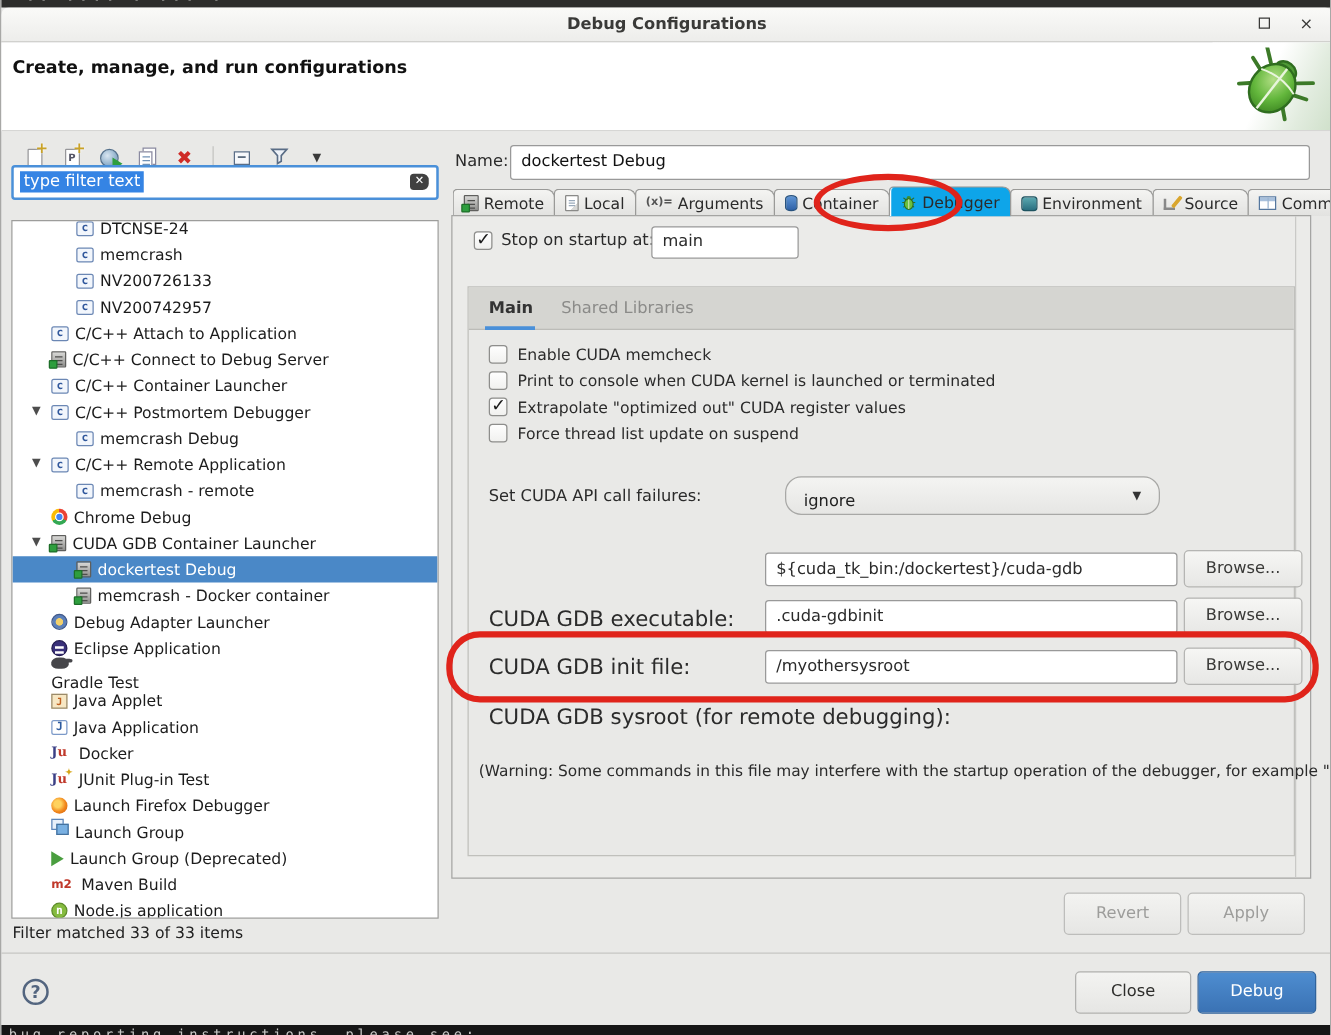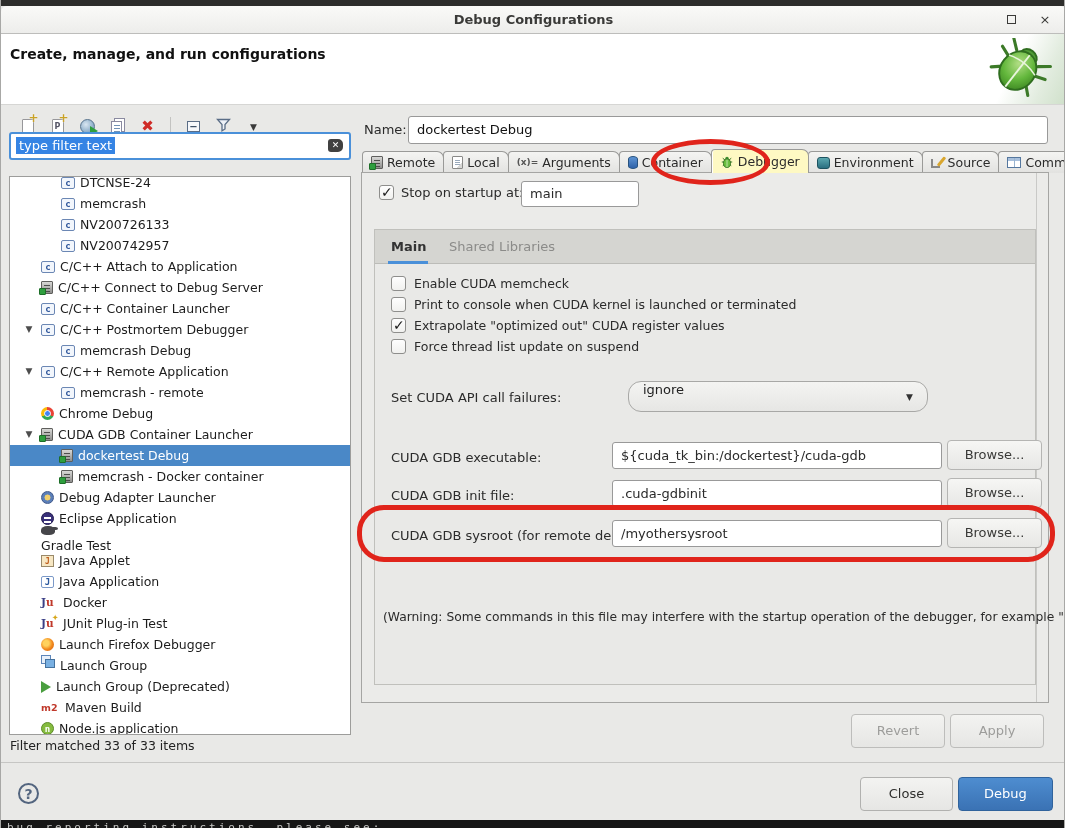--- a/index.html
+++ b/index.html
@@ -97,21 +97,21 @@
 
   #tree-status{position:absolute;left:9px;top:738px;font-size:12.5px;color:#222;}
 
   
   #name-label{position:absolute;left:363px;top:122px;font-size:13px;color:#2b2b2b;}
   #name-input{position:absolute;left:407px;top:116px;width:640px;height:28px;background:#fff;border:1px solid #999;border-radius:3px;padding:5px 8px 0;font-size:13px;color:#111;}
 
   #tabs{position:absolute;left:361px;top:149px;height:24px;display:flex;align-items:flex-end;}
   .tab{height:22px;display:flex;align-items:center;padding:8px 8px;border:1px solid #9a9a98;border-bottom:none;
        border-radius:4px 7px 0 0;background:linear-gradient(#f4f4f2,#e2e2e0);margin-right:-1px;font-size:12.5px;color:#2b2b2b;position:relative;}
-  .tab.active{height:24px;background:#fef9c3;z-index:3;box-shadow:1px 0 0 #fff inset;}
+  .tab.active{height:24px;background:#0ea5e9;z-index:3;box-shadow:1px 0 0 #fff inset;}
   .tab.mn::first-letter{text-decoration:underline;}
   .tab .i{margin-right:4px;}
 
   #tabpage{position:absolute;left:360px;top:172px;width:688px;height:531px;background:#ebebe9;border:1px solid #a5a5a3;z-index:1;}
   #tabpage .innerline{position:absolute;right:11px;top:0;bottom:0;width:1px;background:#c9c9c7;}
 
   .cb{width:15px;height:15px;border:1px solid #8e8e8c;border-radius:3px;background:linear-gradient(#fefefe,#f1f1ef);position:relative;flex:none;}
   .cb.on::after{content:"✓";position:absolute;left:1px;top:-3px;font:700 14px/18px "DejaVu Sans",sans-serif;color:#1a1a1a;}
 
   #stop-row{position:absolute;left:17px;top:12px;display:flex;align-items:center;}
@@ -122,24 +122,24 @@
   #folder-head{position:absolute;left:0;right:0;top:0;height:34px;background:#d5d5d1;border-bottom:1px solid #bcbcb8;}
   .ftab{position:absolute;top:9px;font-size:13px;}
   #ftab-main{left:16px;font-weight:700;color:#333;}
   #ftab-shared{left:74px;color:#8b8b89;}
   #ftab-underline{position:absolute;left:13px;top:31px;width:40px;height:3px;background:#4a90d9;}
 
   .optrow{position:absolute;left:16px;display:flex;align-items:center;font-size:12.5px;}
   .optrow span{margin-left:8px;}
 
   #api-label{position:absolute;left:16px;top:160px;font-size:13px;}
-  #api-select{position:absolute;left:253px;top:151px;width:300px;height:31px;background:linear-gradient(#f4f4f2,#e6e6e4);border:1px solid #a8a8a6;border-radius:13px;font-size:13px;padding:0 0 0 14px;color:#222;}
+  #api-select{position:absolute;left:253px;top:151px;width:300px;height:31px;background:linear-gradient(#f4f4f2,#e6e6e4);border:1px solid #a8a8a6;border-radius:13px;font-size:13px;padding:12px 0 0 14px;color:#222;}
   #api-select .car{position:absolute;right:14px;top:10px;font-size:9px;color:#333;}
 
-  .frow-label{position:absolute;left:16px;font-size:13px;}
+  .frow-label{position:absolute;left:16px;font-size:17px;margin-top:36px;}
   .frow-input{position:absolute;left:237px;width:330px;height:27px;background:#fff;border:1px solid #999;border-radius:3px;padding:5px 8px 0;font-size:13px;white-space:nowrap;overflow:hidden;}
   .frow-btn{position:absolute;left:572px;width:95px;height:30px;background:linear-gradient(#f6f6f4,#e7e7e5);border:1px solid #b5b5b3;border-radius:4px;font-size:13px;color:#3a3a38;text-align:center;padding-top:6px;}
   #warning{position:absolute;left:8px;top:380px;font-size:12.3px;color:#2b2b2b;white-space:nowrap;}
 
   .pushbtn{position:absolute;height:34px;border:1px solid #bdbdbb;border-radius:4px;background:linear-gradient(#f3f3f1,#e6e6e4);font-size:13px;text-align:center;padding-top:8px;}
   #btn-revert{left:850px;top:714px;width:94px;color:#9d9d9b;}
   #btn-apply{left:949px;top:714px;width:94px;color:#9d9d9b;}
   #bottombar-sep{position:absolute;left:0;top:762px;width:1065px;height:1px;background:#c6c6c4;}
   #btn-close2{left:859px;top:777px;width:93px;color:#2e2e2c;border-color:#b1b1af;}
   #btn-debug{left:957px;top:777px;width:95px;color:#fff;background:linear-gradient(#4e8dd0,#3a72b4);border-color:#30639c;}

